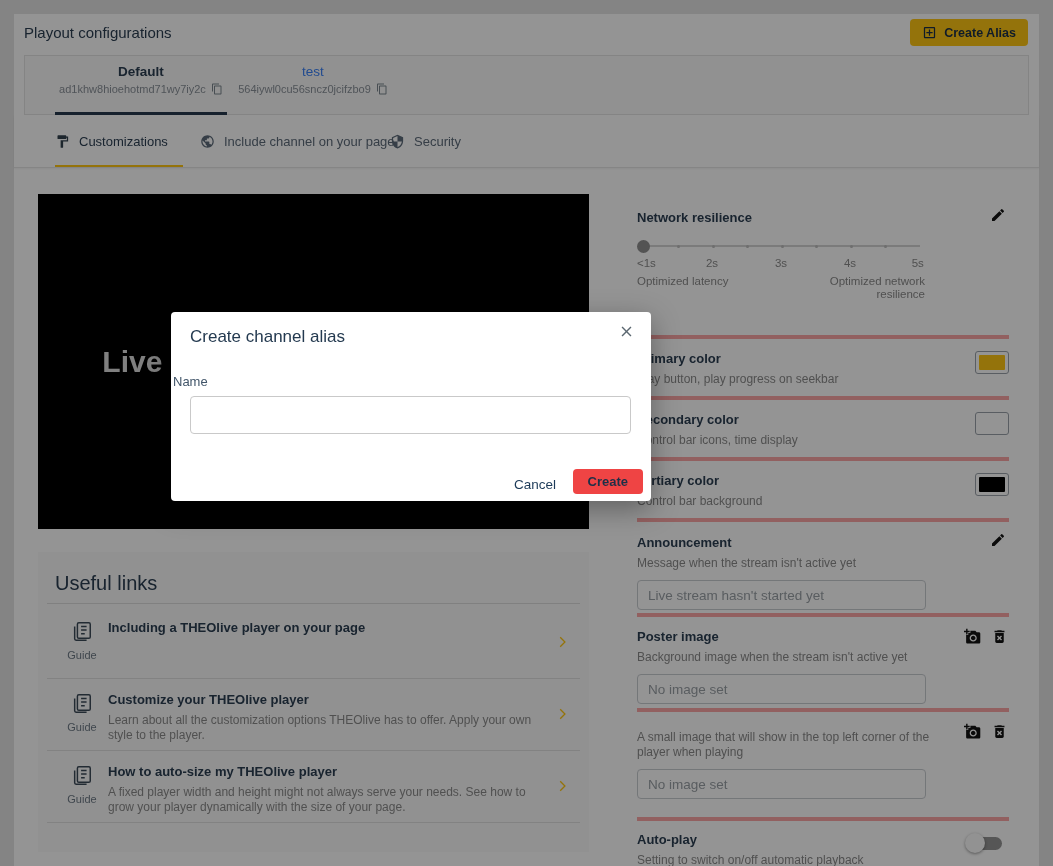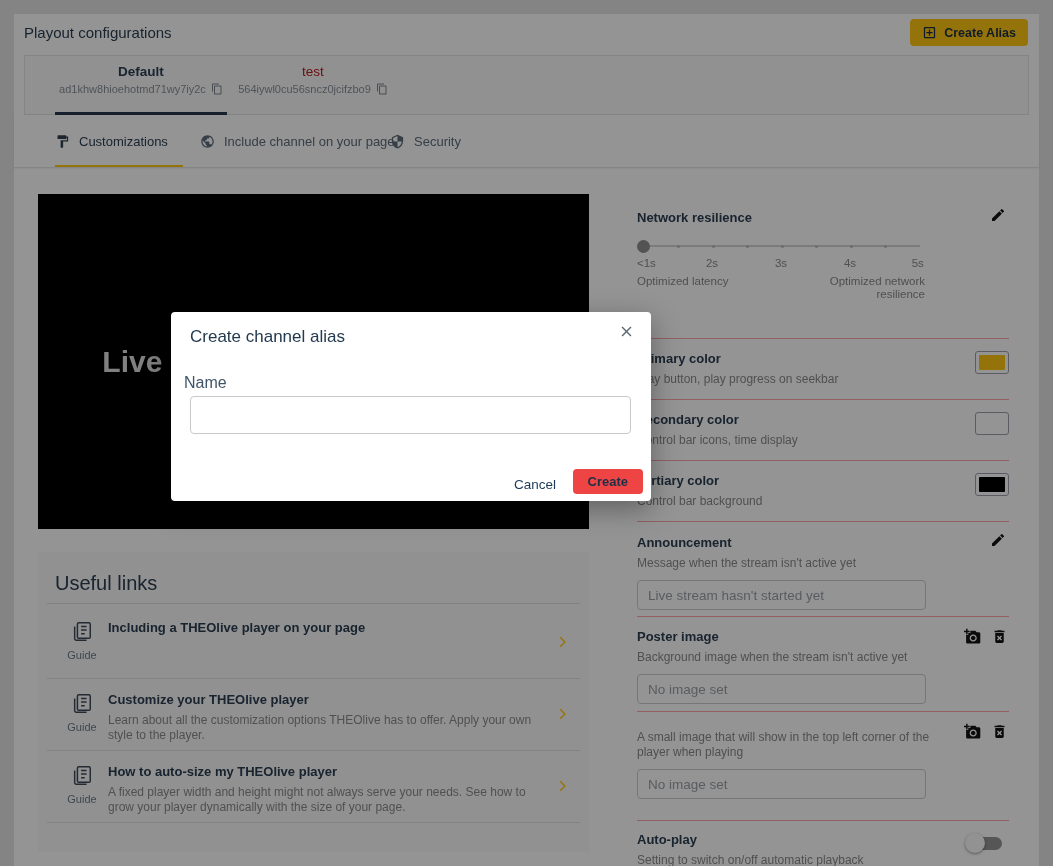--- a/index.html
+++ b/index.html
@@ -14,21 +14,21 @@
   .create-alias-btn { position:absolute; top:5px; right:11px; height:27px; background:#ffc713; border:none;
     border-radius:4px; display:flex; align-items:center; gap:7px; padding:0 12px; cursor:pointer;
     font-family:inherit; font-size:12.5px; font-weight:600; color:#1d3048; }
   .create-alias-btn svg { width:15px; height:15px; fill:#1d3048; }
 
   
   .channel-strip { position:absolute; left:10px; right:10px; top:41px; height:60px; background:#fafafa;
     border:1px solid #e4e4e4; }
   .channel-tab { position:absolute; top:0; height:100%; width:172px; text-align:center; cursor:pointer; }
   .channel-tab .tab-name { display:block; margin-top:8px; font-size:13.5px; font-weight:600; color:#2b3e52; }
-  .channel-tab.inactive .tab-name { font-weight:400; color:#b91c1c; }
+  .channel-tab.inactive .tab-name { font-weight:400; color:#3b82f6; }
   .channel-tab .tab-id-row { margin-top:4px; display:flex; justify-content:center; align-items:center; gap:5px; }
   .channel-tab .tab-id { font-size:11px; color:#8a9199; }
   .channel-tab .copy-icon { width:12px; height:12px; fill:#7d8790; }
   .channel-tab .active-underline { position:absolute; left:0; bottom:-1px; width:100%; height:3px; background:#26394e; }
 
   
   .section-tabs { position:absolute; left:0; top:101px; width:100%; height:53px; background:#fff;
     border-bottom:1px solid #e6e6e6; box-shadow:0 1px 2px rgba(0,0,0,0.05); }
   .section-tab { position:absolute; top:0; height:100%; display:flex; align-items:center; gap:9px;
     font-size:13px; color:#5d6b7a; cursor:pointer; }
@@ -54,21 +54,21 @@
   .link-icon-col { position:absolute; left:13px; top:12px; width:44px; text-align:center; }
   .link-icon-col svg { width:22px; height:22px; stroke:#3c4a58; fill:none; stroke-width:1.6; }
   .guide-badge { display:block; margin-top:3px; font-size:11px; color:#6e7a86; }
   .link-text { position:absolute; left:61px; top:10px; width:430px; }
   .link-title { font-size:13px; font-weight:600; color:#2b3e52; }
   .link-desc { margin-top:5px; font-size:12px; line-height:15px; color:#8b8b8b; }
   .chevron { position:absolute; right:10px; top:26px; width:16px; height:16px; fill:#ffc713; }
 
   
   .settings { position:absolute; left:623px; top:186px; width:372px; }
-  .section { position:relative; border-bottom:1px solid #fca5a5; }
+  .section { position:relative; border-bottom:4px solid #fca5a5; }
   .sec-title { font-size:13px; font-weight:600; color:#2b3e52; }
   .sec-desc { margin-top:6px; font-size:12px; line-height:15px; color:#8a8a8a; }
   .edit-btn { position:absolute; right:3px; top:10px; width:17px; height:17px; background:none; border:none; cursor:pointer; padding:0; }
   .edit-btn svg { width:16px; height:16px; fill:#141414; }
   .icon-btn { background:none; border:none; cursor:pointer; padding:0; width:18px; height:18px; }
   .icon-btn svg { width:17px; height:17px; fill:#141414; }
 
   #sec-network { height:139px; padding-top:10px; }
   #sec-network .sec-desc { width:275px; }
   .slider { position:relative; width:290px; height:14px; margin-top:14px; cursor:pointer; }
@@ -102,21 +102,21 @@
   .toggle .t-knob { position:absolute; left:0; top:1px; width:20px; height:20px; border-radius:50%; background:#fbfbfb;
     box-shadow:0 1px 3px rgba(0,0,0,0.4); }
 
   
   .overlay { position:absolute; inset:0; background:rgba(0,0,0,0.42); z-index:40; }
   .modal { position:absolute; left:171px; top:312px; width:480px; height:189px; background:#fff; border-radius:4px;
     box-shadow:0 8px 28px rgba(0,0,0,0.35); z-index:50; }
   .modal-title { position:absolute; left:19px; top:15px; font-size:17px; color:#243a50; }
   .modal-close { position:absolute; right:15px; top:11px; width:20px; height:20px; background:none; border:none; cursor:pointer; padding:0; }
   .modal-close svg { width:17px; height:17px; fill:#5b6770; }
-  .modal-name-label { position:absolute; left:13px; top:62px; font-size:16px; color:#415569; }
+  .modal-name-label { position:absolute; left:2px; top:62px; font-size:13px; color:#415569; }
   .modal-input { position:absolute; left:19px; top:84px; width:441px; height:38px; border:1px solid #c9c9c9;
     border-radius:4px; padding:0 10px; font-family:inherit; font-size:14px; color:#2b3e52; }
   .modal-cancel { position:absolute; right:95px; top:161px; background:none; border:none; cursor:pointer;
     font-family:inherit; font-size:13.5px; color:#1c3a58; padding:4px 0; }
   .modal-create { position:absolute; right:8px; top:157px; height:25px; background:#ef4444; border:none;
     border-radius:4px; padding:0 15px; cursor:pointer; font-family:inherit; font-size:13px; font-weight:600; color:#1d3048; }
 </style>
 </head>
 <body>
 

